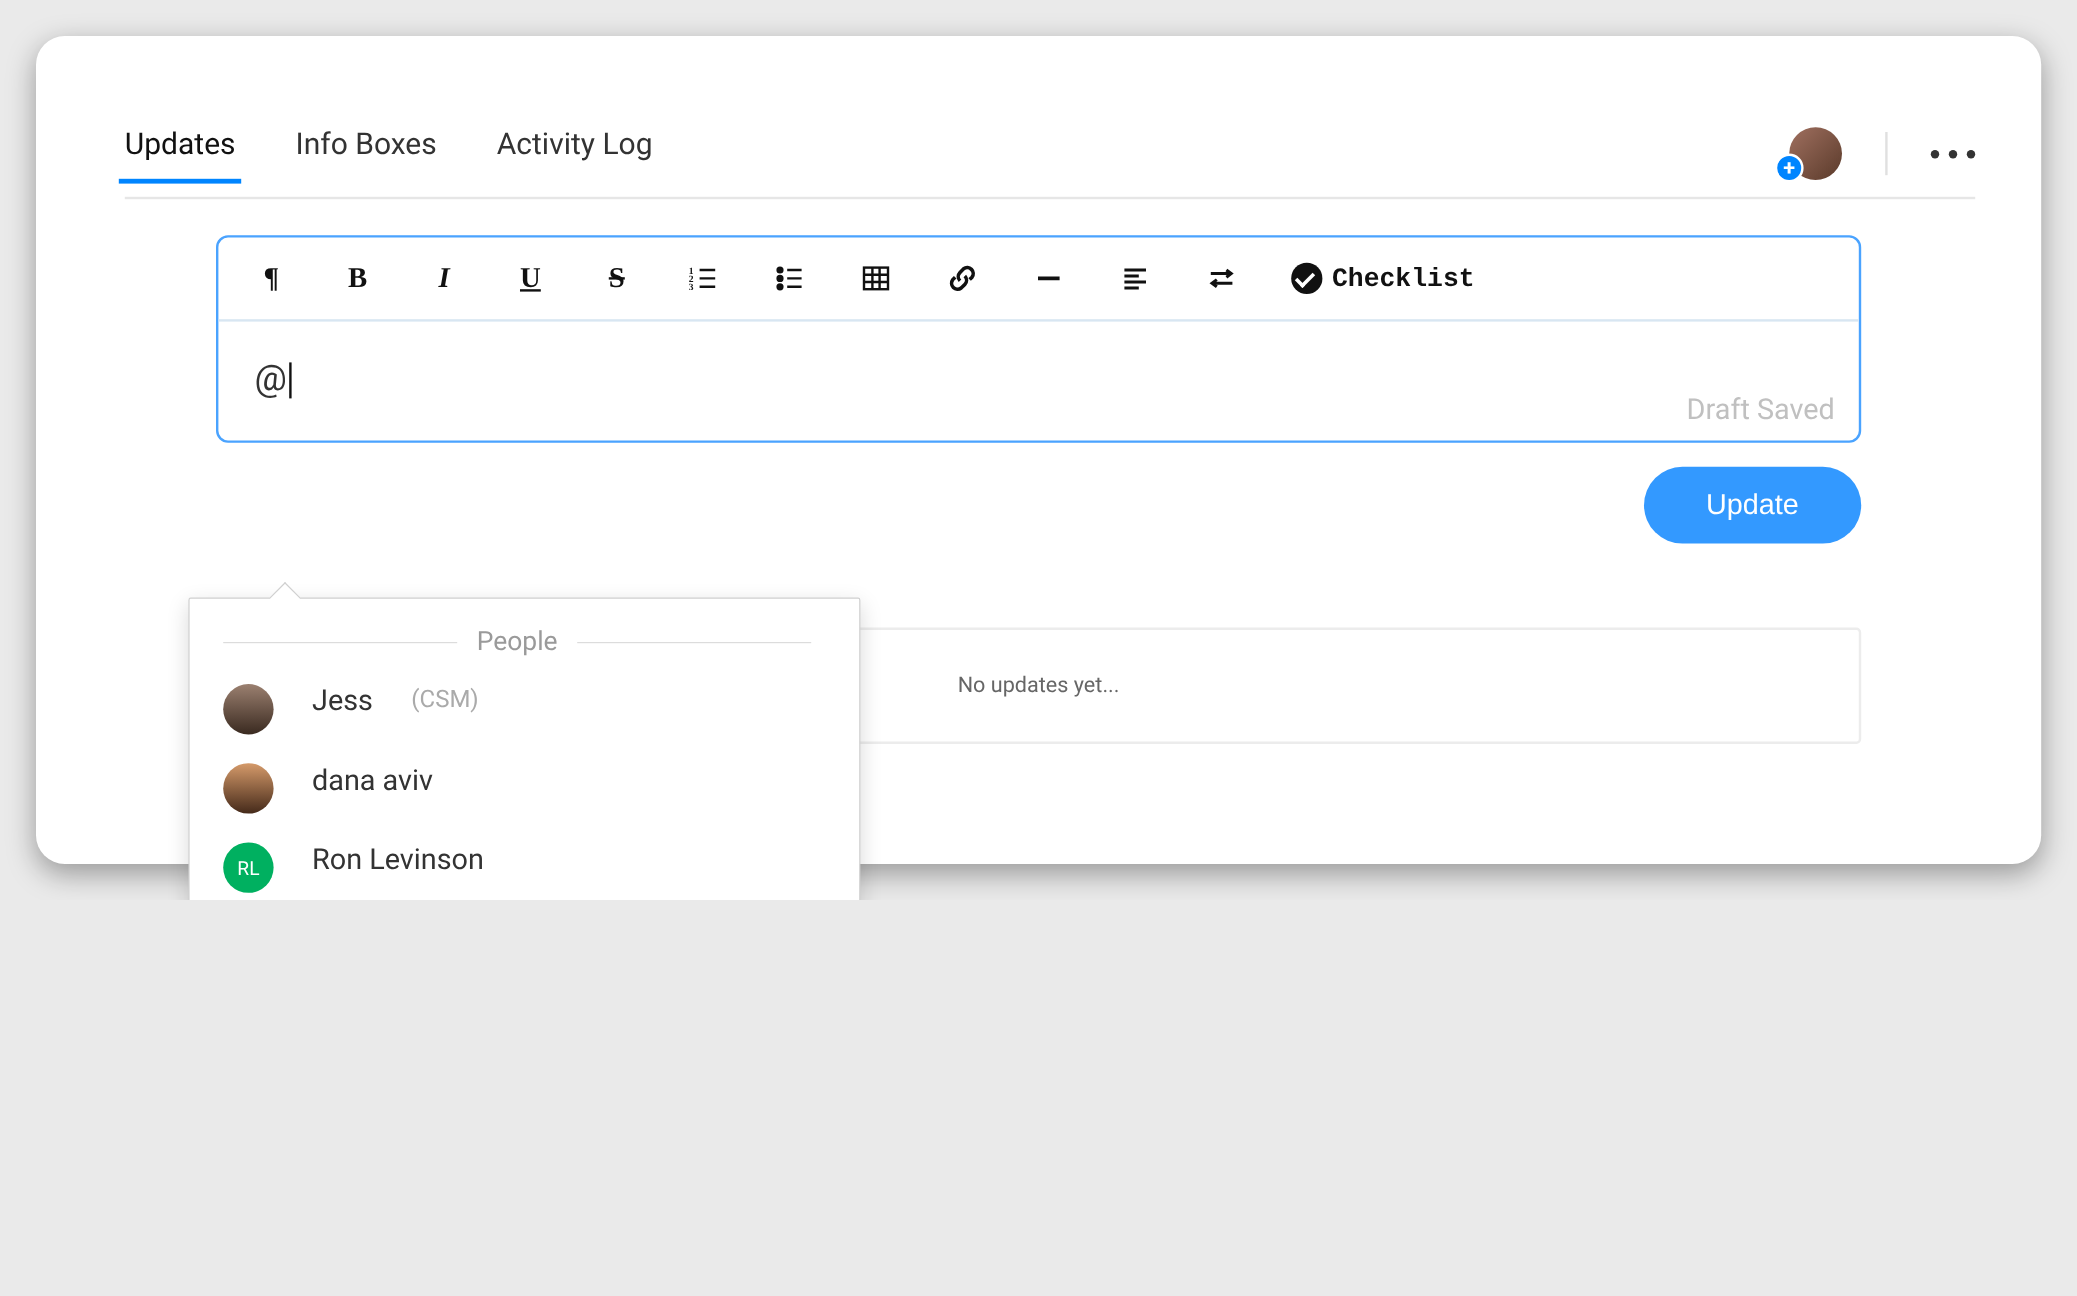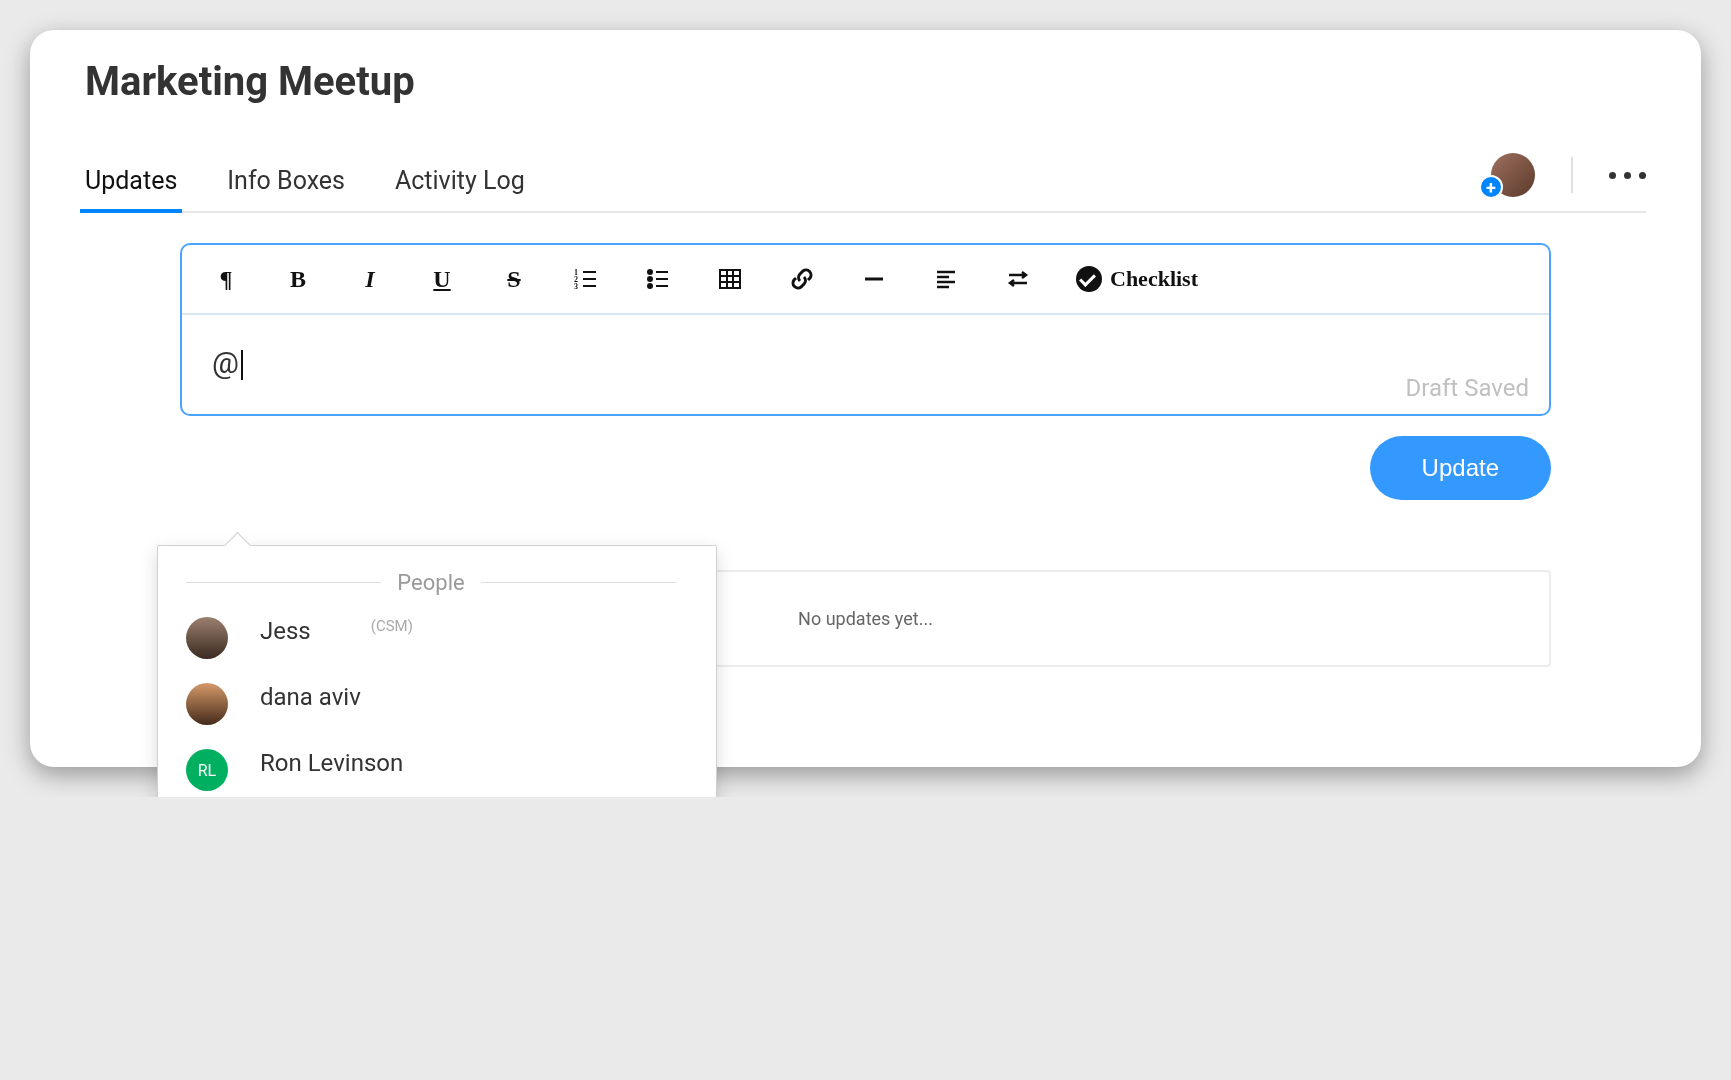--- a/index.html
+++ b/index.html
@@ -20,23 +20,24 @@
     padding:28px 55px 100px 55px;
     position:relative;
   }
   .title {
     font-size:40px;
     font-weight:700;
     color:#333;
   }
   .tab-row {
     display:flex;
-    align-items:flex-end;
+    align-items:flex-start;
     margin-top:48px;
     border-bottom:2px solid #e6e6e6;
+    margin-left:19px;
   }
   .tab {
     font-size:25px;
     color:#333;
     padding:0 0 16px 0;
     margin-right:50px;
     cursor:pointer;
     position:relative;
   }
   .tab.active {
@@ -124,21 +125,21 @@
     cursor:pointer;
   }
   .tool svg { display:block; }
   .checklist {
     display:flex;
     align-items:center;
     gap:8px;
     font-size:22px;
     font-weight:700;
     color:#111;
-    font-family:Liberation Serif, serif;
+    font-family:Liberation Mono, monospace;
     cursor:pointer;
   }
   .check-badge {
     width:26px;height:26px;border-radius:50%;background:#111;position:relative;
   }
   .check-badge::after{
     content:"";position:absolute;left:7px;top:5px;width:6px;height:12px;border:solid #fff;border-width:0 3px 3px 0;transform:rotate(45deg);
   }
   .editor-body {
     padding:30px 30px 34px 30px;
@@ -224,21 +225,21 @@
     font-size:24px;
     cursor:pointer;
   }
   .person-row.selected {
     background:#369cff;
     color:#fff;
     border-radius:6px;
     margin:4px 14px;
     padding:14px 14px;
   }
-  .person-row .sub { color:#aaa; font-size:15px;margin-left:28px; }
+  .person-row .sub { color:#aaa; font-size:20px; }
   .p-avatar { width:42px;height:42px;border-radius:50%;background:#777; flex:none; }
   .p-avatar.jess { background:linear-gradient(#9b8070,#3a2a20); }
   .p-avatar.dana { background:linear-gradient(#d59a6a,#452a1a); }
   .p-avatar.ron  { background:#00b060;color:#fff;display:flex;align-items:center;justify-content:center;font-size:16px;font-weight:400; }
   .p-avatar.mat  { background:radial-gradient(circle at 40% 40%, #8a7060, #4a3020); }
   .team-icon { width:42px;height:42px;border-radius:50%;background:#111;position:relative;flex:none; }
   .team-icon::before{
     content:"";position:absolute;left:7px;top:9px;width:14px;height:14px;border-radius:50%;background:#fff;
   }
   .team-icon::after{
@@ -255,21 +256,20 @@
     color:#1185ff;
     cursor:pointer;
   }
   .mail-icon svg { stroke:#1185ff; }
 
 </style>
 </head>
 <body>
 
 <div class="window">
-  <div class="title">Marketing Meetup</div>
 
   <div class="tab-row">
     <div class="tab active">Updates</div>
     <div class="tab">Info Boxes</div>
     <div class="tab">Activity Log</div>
     <div class="tab-spacer"></div>
     <div class="header-actions">
       <div class="avatar-wrap">
         <div class="avatar-img"></div>
         <div class="plus-badge">+</div>

